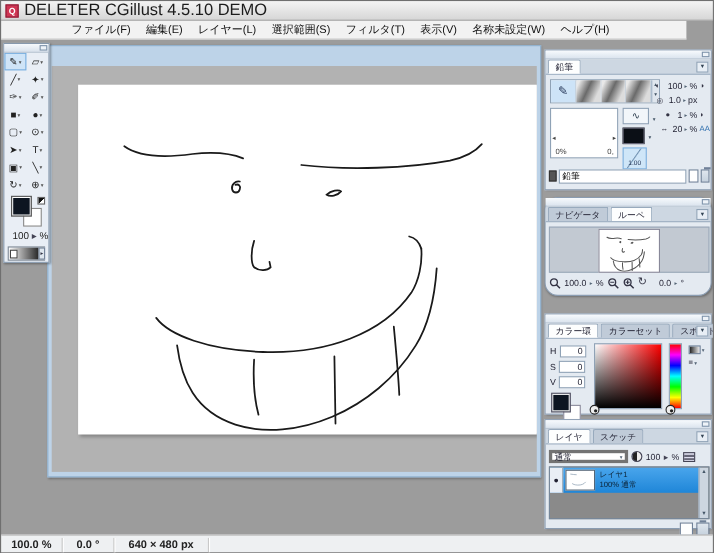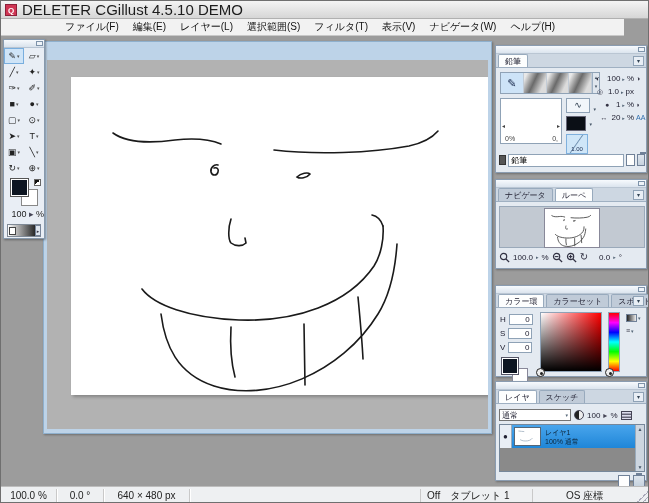--- a/index.html
+++ b/index.html
@@ -19,21 +19,21 @@
   .apptitle{font-size:15px;color:#1c1c1c;}
   .menubar{position:absolute;left:0;top:18px;width:623px;height:17px;
     background:#f2f2f2;border-bottom:1px solid #c8c8c8;
     display:flex;align-items:center;padding-left:58px;gap:2px;}
   .menuitem{font-size:10px;padding:1px 6px;white-space:nowrap;color:#111;}
   
   .statusbar{position:absolute;left:0;top:485px;width:649px;height:18px;
     background:#eef0f2;border-top:1px solid #bdbdbd;font-size:10px;color:#222;
     display:flex;align-items:center;}
   .sb-cell{height:14px;line-height:14px;border-right:1px solid #c9c9c9;
-    box-shadow:1px 0 0 #fff;padding:0 8px;text-align:center;}
+    box-shadow:1px 0 0 #fff;padding:0 8px;text-align:center;font-weight:bold;}
   .sb-z{width:56px}.sb-a{width:47px}.sb-s{width:86px}
   .sb-fill{flex:1;height:14px;}
   .sb-right{display:flex;gap:0;align-items:center}
   .sb-tab{width:112px;border-left:1px solid #c9c9c9;height:14px;line-height:14px;
     display:flex;gap:10px;padding:0 6px;}
   .sb-coord{width:104px;border-left:1px solid #c9c9c9;height:14px;line-height:14px;text-align:center;}
   .grip{width:14px;height:14px;background:
     linear-gradient(135deg,transparent 50%,#aab 50%,#aab 55%,transparent 55%,transparent 70%,#aab 70%,#aab 75%,transparent 75%);}
   
   .toolbox{position:absolute;left:2px;top:38px;width:42px;height:200px;
@@ -131,21 +131,21 @@
   .svmark:after{content:"";position:absolute;left:3px;top:3px;width:3px;height:3px;background:#222;border-radius:50%;}
   .huebar{position:absolute;left:112px;top:26px;width:12px;height:60px;border:1px solid #8fa2b6;
     background:linear-gradient(#f00,#f0f,#00f,#0ff,#0f0,#ff0,#f00);}
   .huemark{left:109px;top:82px;}
   .cicons{position:absolute;left:130px;top:28px;width:20px;font-size:7px;color:#334;}
   .cic{display:flex;align-items:center;gap:1px;margin-bottom:5px;}
   .cic .gsw{width:11px;height:8px;border:1px solid #708198;background:linear-gradient(90deg,#222,#eee);}
   .cic .dd{font-size:5px;color:#567;}
   
   .lctl{position:absolute;left:3px;top:26px;width:146px;height:14px;display:flex;align-items:center;gap:3px;font-size:8px;color:#223;}
-  .lcombo{width:72px;height:12px;background:#fff;border:1px solid #737373;display:flex;align-items:center;justify-content:space-between;padding:0 2px;font-size:8px;}
+  .lcombo{width:72px;height:12px;background:#fff;border:3px solid #737373;display:flex;align-items:center;justify-content:space-between;padding:0 2px;font-size:8px;}
   .lcombo .dd{font-size:5px;color:#567;}
   .llist{position:absolute;left:3px;top:42px;width:146px;height:48px;background:#8a8a8a;border:1px solid #76879a;overflow:hidden;}
   .lrow{position:absolute;left:0;top:0;width:137px;height:23px;background:linear-gradient(#49a5ec,#1f86d8);display:flex;align-items:center;}
   .leye{width:12px;height:23px;background:#e9eef5;border-right:1px solid #9ab;text-align:center;font-size:8px;line-height:23px;color:#223;}
   .lthumb{width:27px;height:19px;background:#fff;border:1px solid #567;margin-left:2px;}
   .ltxt{margin-left:4px;font-size:7px;color:#0c2438;line-height:9px;}
   .lscroll{position:absolute;right:0;top:0;width:9px;height:46px;background:#cdd6e0;border-left:1px solid #9ab;
     font-size:5px;color:#456;text-align:center;}
   .lscroll .up{position:absolute;top:1px;left:0;right:0;}
   .lscroll .dn{position:absolute;bottom:1px;left:0;right:0;}
@@ -162,21 +162,21 @@
   <div class="apptitle">DELETER CGillust 4.5.10 DEMO</div>
 </div>
 
 <div class="menubar">
   <span class="menuitem">ファイル(F)</span>
   <span class="menuitem">編集(E)</span>
   <span class="menuitem">レイヤー(L)</span>
   <span class="menuitem">選択範囲(S)</span>
   <span class="menuitem">フィルタ(T)</span>
   <span class="menuitem">表示(V)</span>
-  <span class="menuitem">ナビゲータ(W)</span>
+  <span class="menuitem">名称未設定(W)</span>
   <span class="menuitem">ヘルプ(H)</span>
 </div>
 
 <div class="docwin">
   <div class="doc-body">
     <div class="canvas">
       <svg width="422" height="318" viewBox="0 0 422 318">
         <g fill="none" stroke="#1a1a1a" stroke-width="1.6" stroke-linecap="round">
           <path d="M42,56 C57,67 82,66 104,63 C122,61 138,62 150,67"></path>
           <path d="M203,73 C245,78 300,76 338,69 C352,66 361,61 367,54"></path>
@@ -338,21 +338,21 @@
     </div>
   </div>
   <div class="bname">
     <div class="ic8"></div>
     <input value="鉛筆" style="">
     <div class="iconbtn pagei"></div>
     <div class="iconbtn trashi"></div>
   </div>
 </div>
 
-<div class="palette" style="top:178px;height:90px;">
+<div class="palette" style="top:178px;height:90px;border-radius:12px;">
   <div class="p-hdr">
       <div class="mini"></div>
     </div>
   <div class="ptabs">
     <div class="ptab">ナビゲータ</div>
     <div class="ptab active">ルーペ</div>
     <div class="pmenu">▾</div>
   </div>
   <div class="navarea">
     <div class="navthumb">
@@ -485,21 +485,13 @@
     <div class="iconbtn pagei"></div>
     <div class="iconbtn trashi"></div>
   </div>
 </div>
 
 <div class="statusbar">
   <div class="sb-cell sb-z">100.0 %</div>
   <div class="sb-cell sb-a">0.0 °</div>
   <div class="sb-cell sb-s">640 × 480 px</div>
   <div class="sb-fill"></div>
-  <div class="sb-right">
-    <div class="sb-tab">
-      <span>Off</span>
-      <span>タブレット 1</span>
-    </div>
-    <div class="sb-coord">OS 座標</div>
-    <div class="grip"></div>
-  </div>
 </div>
 
 </body></html>

